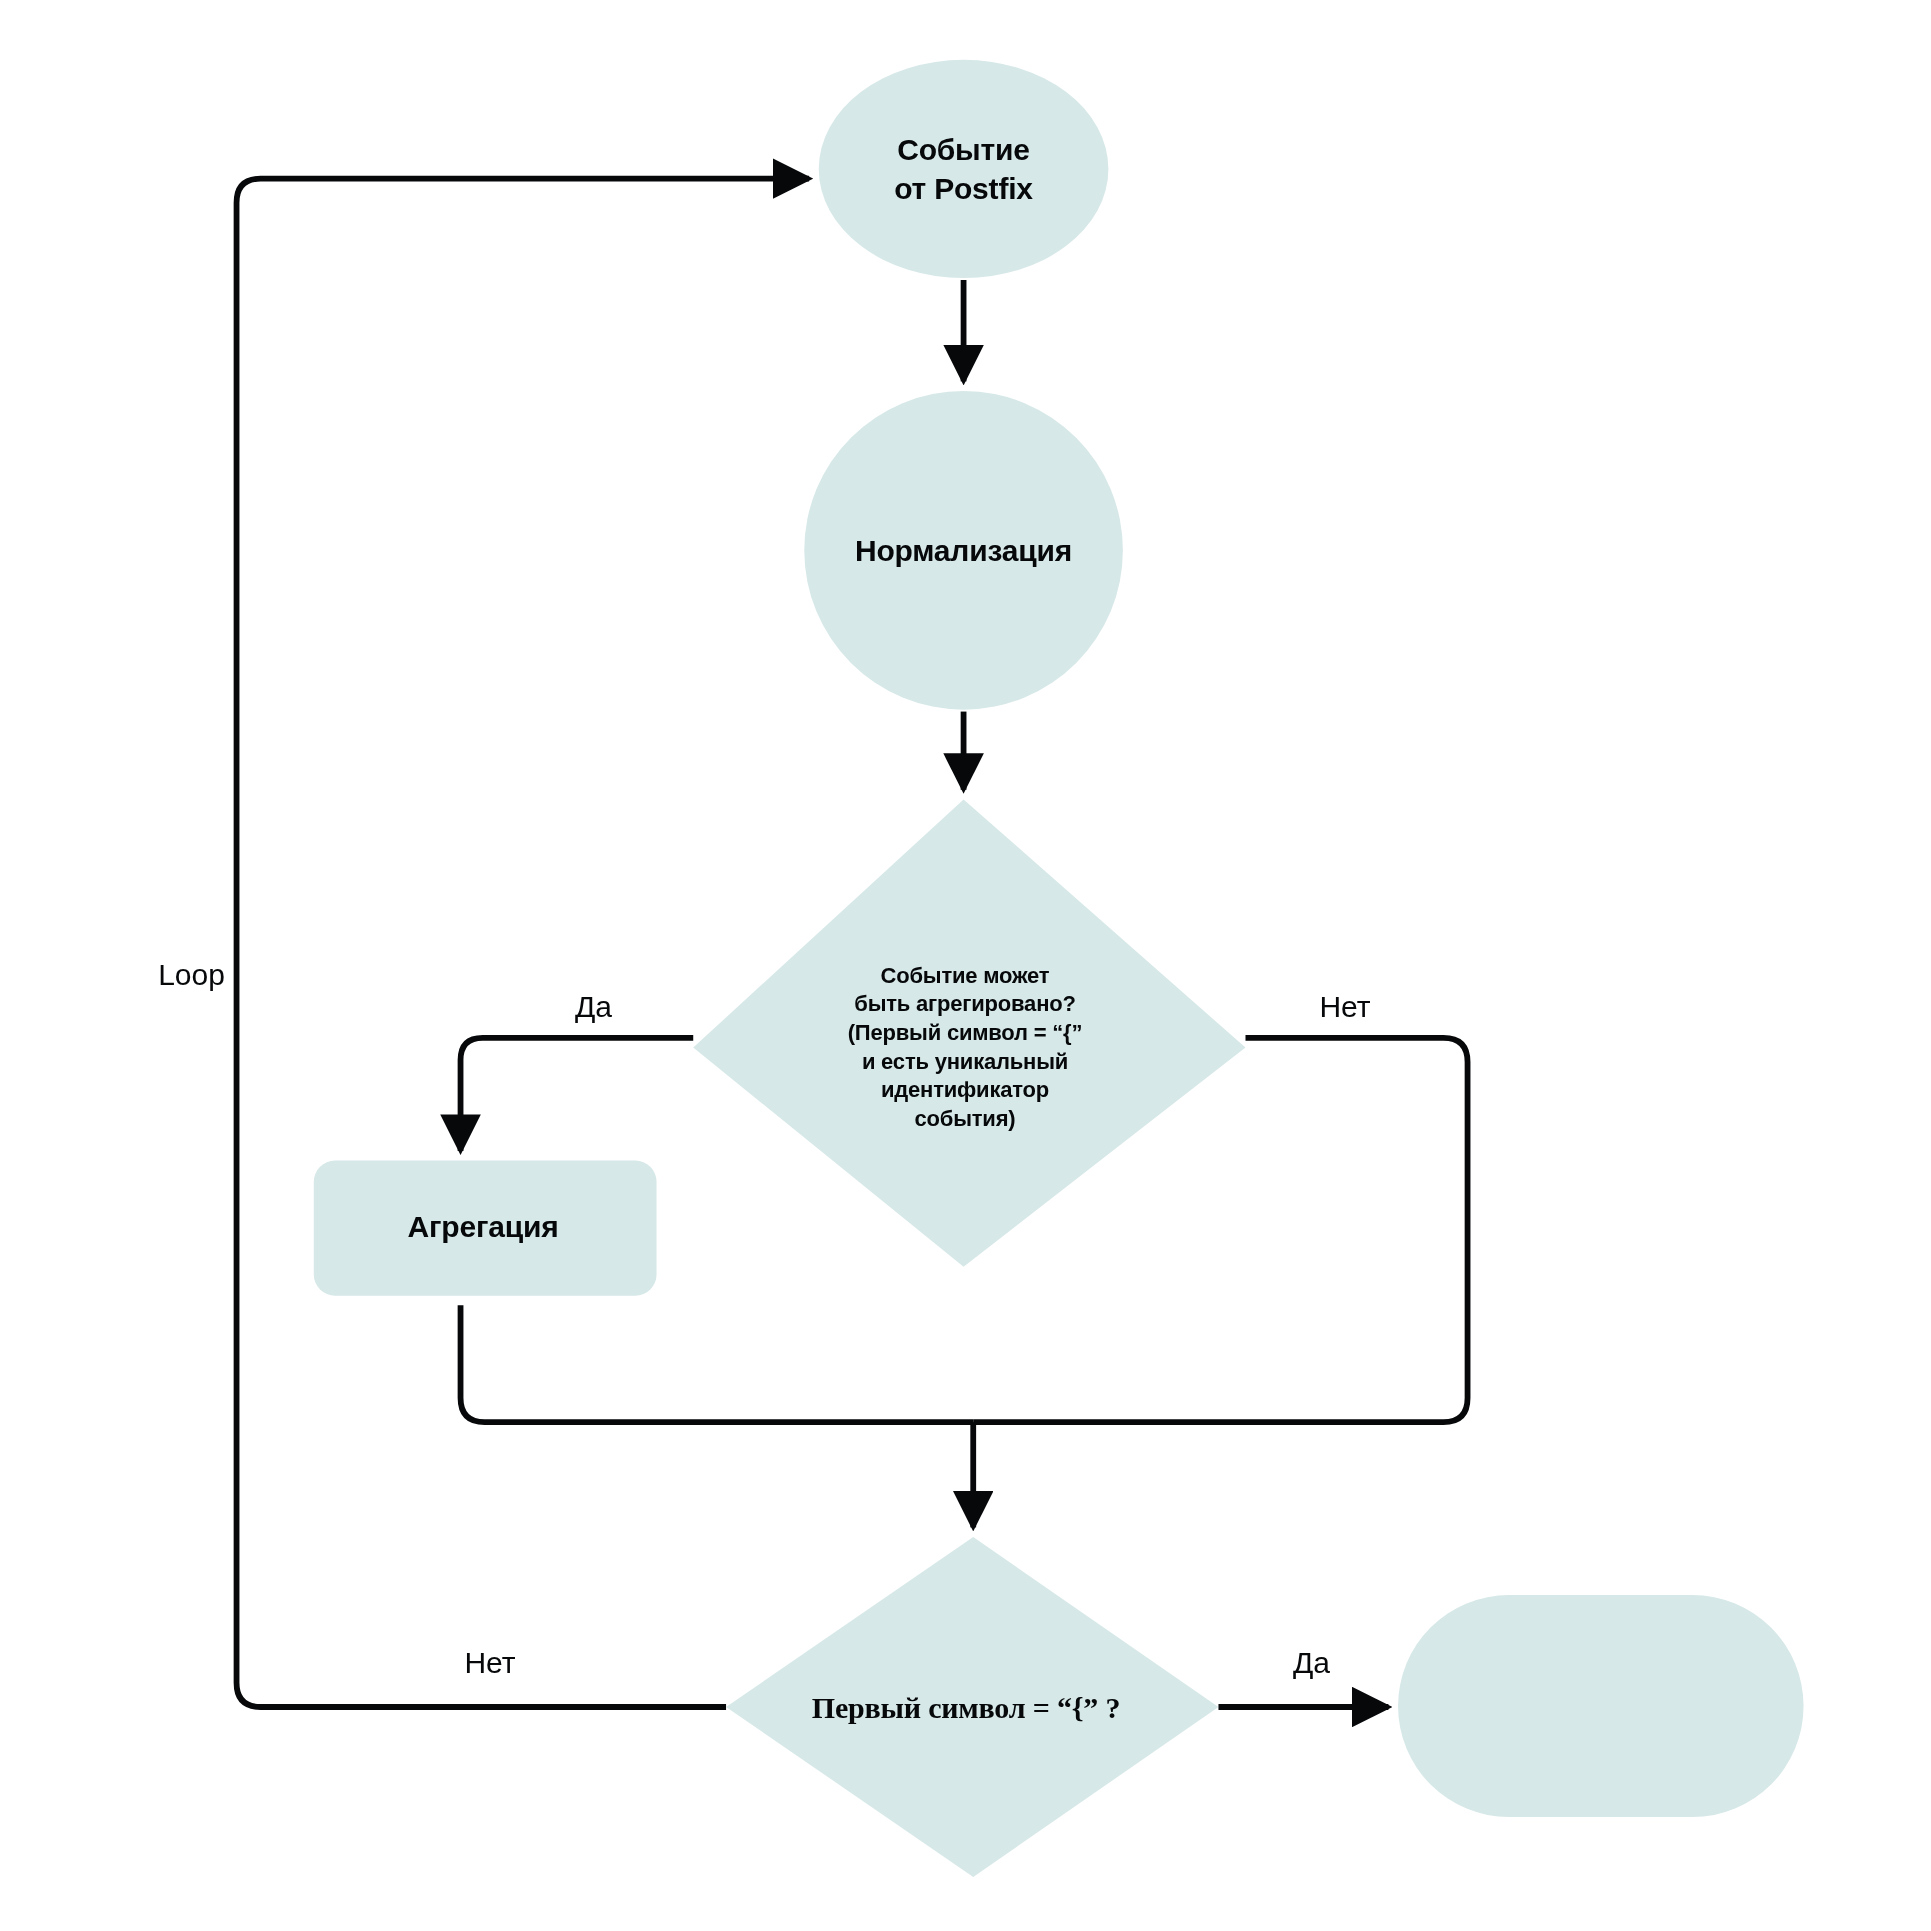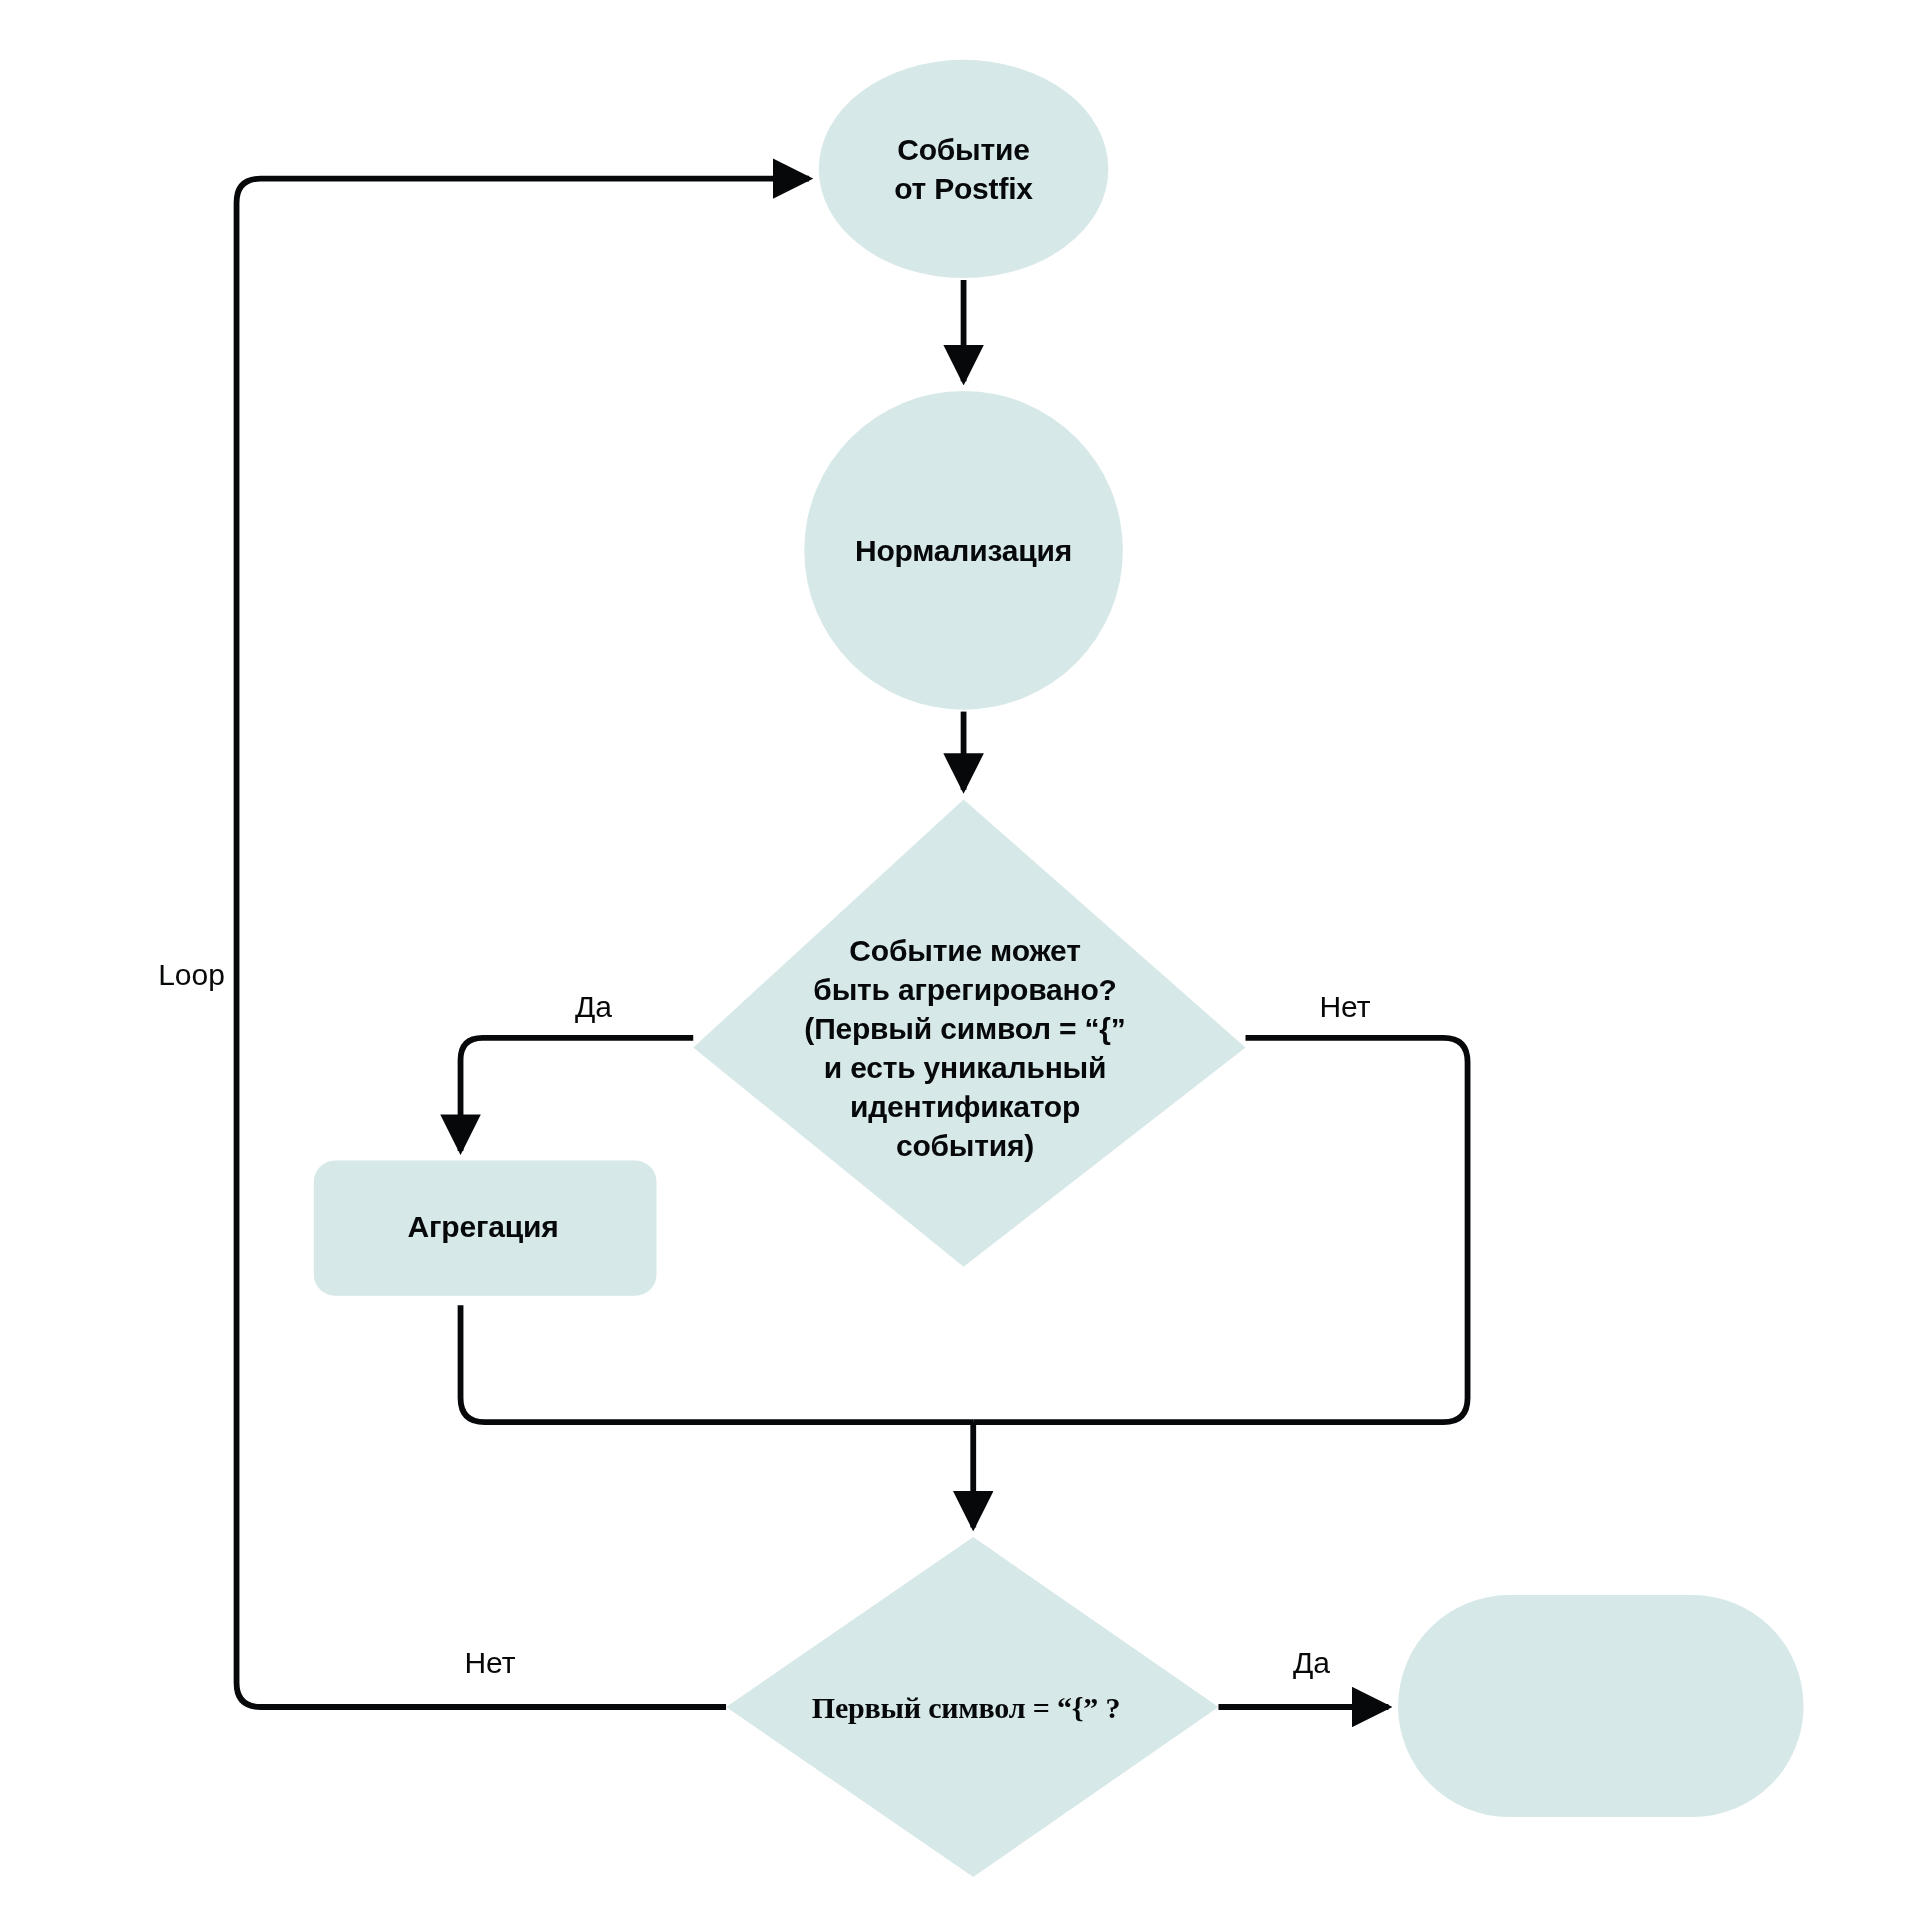--- a/index.html
+++ b/index.html
@@ -45,21 +45,21 @@
     color: #06080a;
     text-align: center;
     line-height: 1.2;
     white-space: pre;
     display: flex;
     align-items: center;
     justify-content: center;
   }
   .lbl-start     { left: 809px;  top: 116px;  width: 309px; height: 106px; font-size: 30px; }
   .lbl-normalize { left: 809px;  top: 521px;  width: 309px; height: 58px;  font-size: 30px; }
-  .lbl-decision1 { left: 772px;  top: 927px;  width: 386px; height: 241px; font-size: 30px; }
+  .lbl-decision1 { left: 772px;  top: 927px;  width: 386px; height: 241px; font-size: 22px; }
   .lbl-aggregate { left: 319px;  top: 1197px; width: 328px; height: 58px;  font-size: 30px; }
   .lbl-decision2 { left: 763px;  top: 1680px; width: 406px; height: 54px;  font-size: 30px; font-family: Liberation Serif, serif; }
   .lbl-storage   { left: 1419px; top: 1651px; width: 348px; height: 106px; font-size: 30px; }
 
   .lbl-loop      { left: 143px;  top: 912px;  width: 97px; height: 48px;  font-size: 30px; margin-top: 39px; }
   .lbl-yes-1     { left: 550px;  top: 985px; width: 87px;  height: 44px;  font-size: 30px; }
   .lbl-no-1      { left: 1292px; top: 985px; width: 106px; height: 44px;  font-size: 30px; }
   .lbl-no-2      { left: 437px;  top: 1641px; width: 106px; height: 44px;  font-size: 30px; }
   .lbl-yes-2     { left: 1268px; top: 1641px; width: 87px;  height: 44px;  font-size: 30px; }
 </style>

